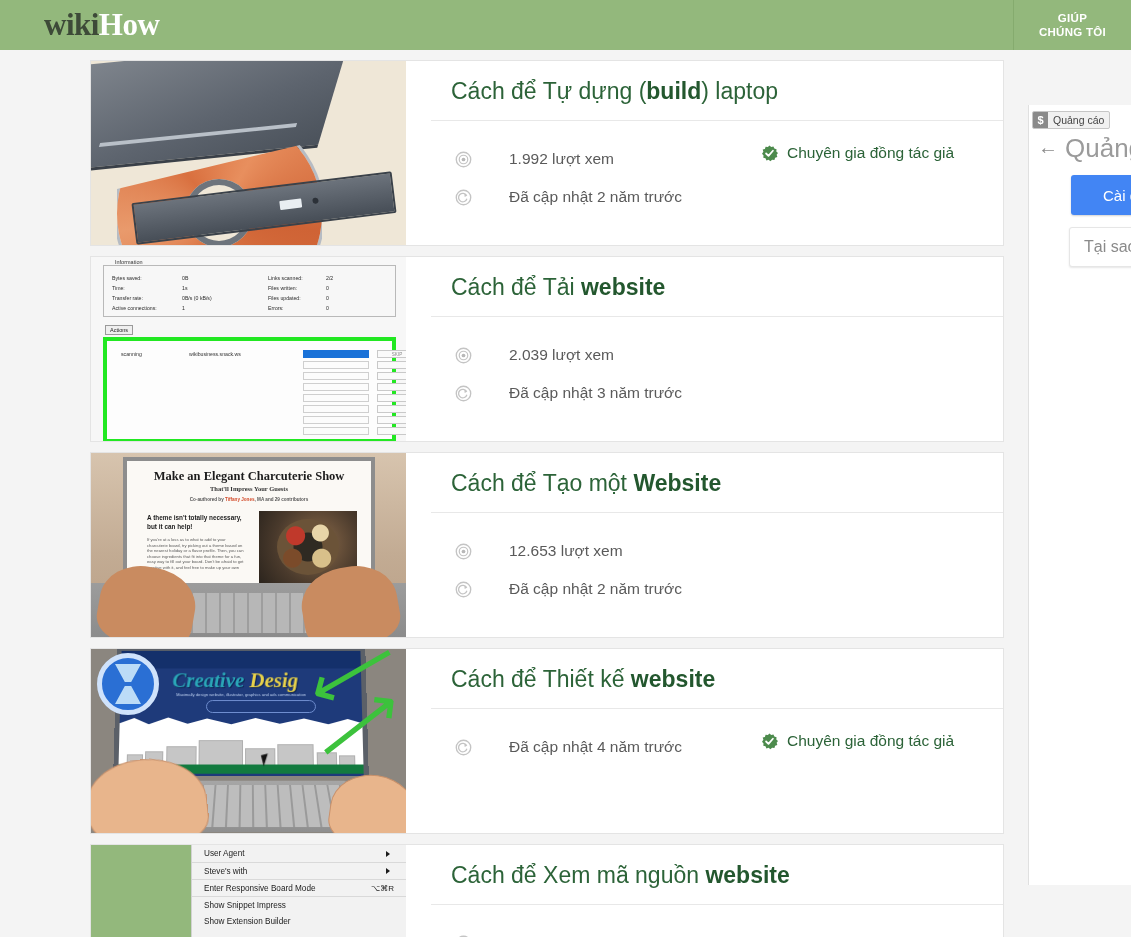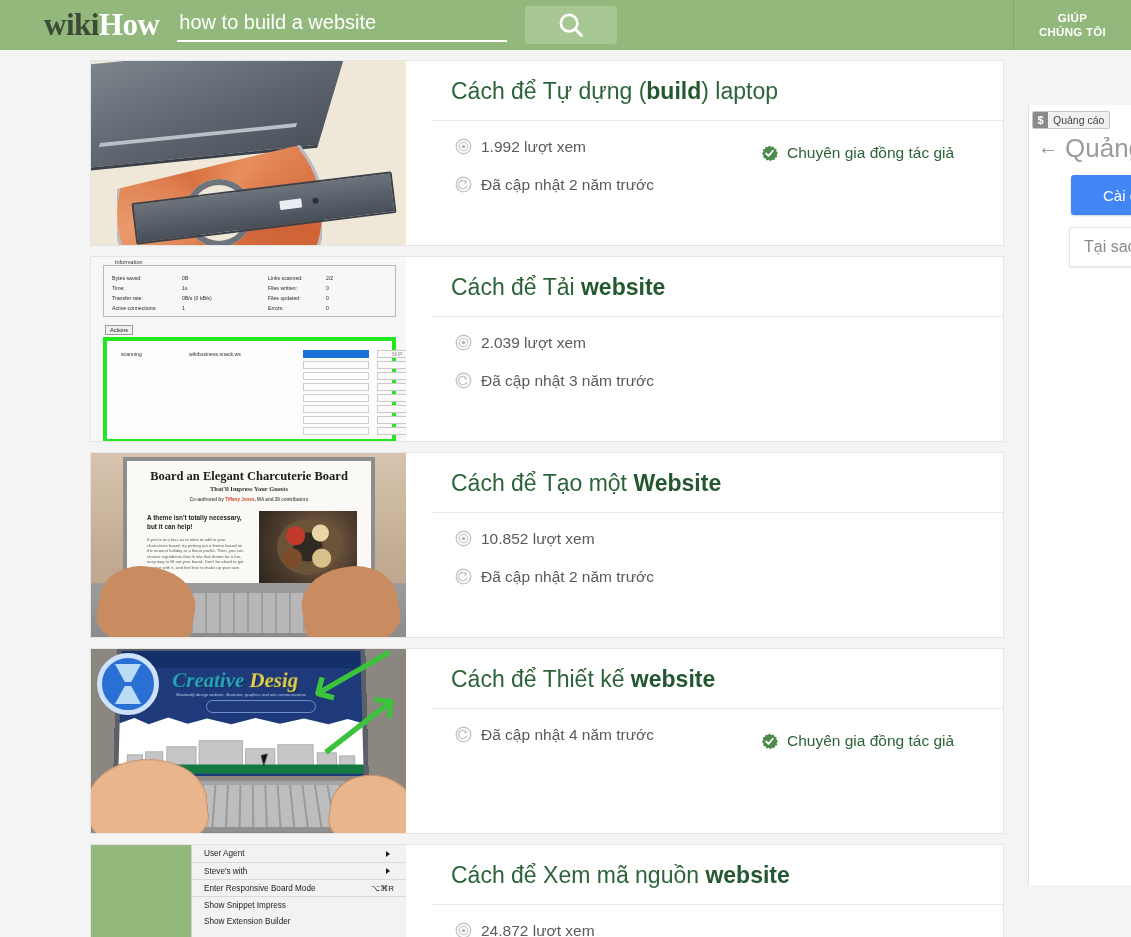--- a/index.html
+++ b/index.html
@@ -123,23 +123,24 @@
     cursor: pointer;
   }
   .card-title b { font-weight: bold; color: #23572e; }
   .card-meta {
     flex: 1;
     padding: 17px 20px 0 24px;
     position: relative;
   }
   .meta-row {
     display: flex;
-    align-items: flex-start;
+    align-items: flex-end;
     height: 30px;
     margin-bottom: 8px;
+    gap: 28px;
   }
   .meta-row .mtext {
     color: #5a5a5a;
     font-size: 15.5px;
     margin-left: 9px;
   }
   .ico { width: 17px; height: 17px; display:block; }
 
   .expert {
     position: absolute;
@@ -501,29 +502,20 @@
   }
 </style>
 </head>
 <body>
 
 <div class="header">
   <div class="logo">
     <span class="wiki">wiki</span><span class="how">How</span>
   </div>
 
-  <div class="search-wrap">
-    <input class="search-input" type="text" value="how to build a website" style="">
-    <button class="search-btn">
-      <svg width="30" height="30" viewBox="0 0 24 24">
-        <circle cx="10.5" cy="10.5" r="6.6" fill="none" stroke="#ffffff" stroke-width="2.1"></circle>
-        <line x1="15.3" y1="15.3" x2="20.4" y2="20.4" stroke="#ffffff" stroke-width="2.3" stroke-linecap="round"></line>
-      </svg>
-    </button>
-  </div>
 
   <div class="header-right">
     <span>GIÚP</span>
     <span>CHÚNG TÔI</span>
   </div>
 </div>
 
 <div class="page">
 
   <div class="results">
@@ -636,21 +628,21 @@
             <span class="mtext">Đã cập nhật 3 năm trước</span>
           </div>
         </div>
       </div>
     </div>
 
     <div class="card">
       <div class="thumb t3">
         <div class="bg-blur"></div>
         <div class="screen">
-          <div class="s-title">Board an Elegant Charcuterie Board</div>
+          <div class="s-title">Make an Elegant Charcuterie Show</div>
           <div class="s-sub">That'll Impress Your Guests</div>
           <div class="s-auth">
             <span>Co-authored by </span><b>Tiffany Jones</b><span>, MA and 29 contributors</span>
           </div>
           <div class="s-h">A theme isn't totally necessary, but it can help!</div>
           <div class="s-p">If you're at a loss as to what to add to your charcuterie board, try picking out a theme based on the nearest holiday or a flavor profile. Then, you can choose ingredients that fit into that theme for a fun, easy way to fill out your board. Don't be afraid to get creative with it, and feel free to make up your own theme, too.</div>
           <div class="s-img">
               <div class="food"></div>
             </div>
         </div>
@@ -664,21 +656,21 @@
         <div class="card-title">
           <span>Cách để Tạo một </span><b>Website</b><span></span>
         </div>
         <div class="card-meta">
           <div class="meta-row">
             <svg class="ico" viewBox="0 0 20 20">
               <circle cx="10" cy="10" r="8.5" fill="none" stroke="#c4c4c4" stroke-width="1.6"></circle>
               <circle cx="10" cy="10" r="5" fill="none" stroke="#c4c4c4" stroke-width="1.4"></circle>
               <circle cx="10" cy="10" r="2.2" fill="#b8b8b8"></circle>
             </svg>
-            <span class="mtext">10.852 lượt xem</span>
+            <span class="mtext">12.653 lượt xem</span>
           </div>
           <div class="meta-row">
             <svg class="ico" viewBox="0 0 20 20">
               <circle cx="10" cy="10" r="8.5" fill="none" stroke="#c4c4c4" stroke-width="1.6"></circle>
               <path d="M13.5 7.5 A5 5 0 1 0 14 11.5" fill="none" stroke="#c4c4c4" stroke-width="1.5"></path>
               <path d="M11 5.5 L14.6 7.6 L11.4 9.4 Z" fill="#c4c4c4"></path>
             </svg>
             <span class="mtext">Đã cập nhật 2 năm trước</span>
           </div>
         </div>

